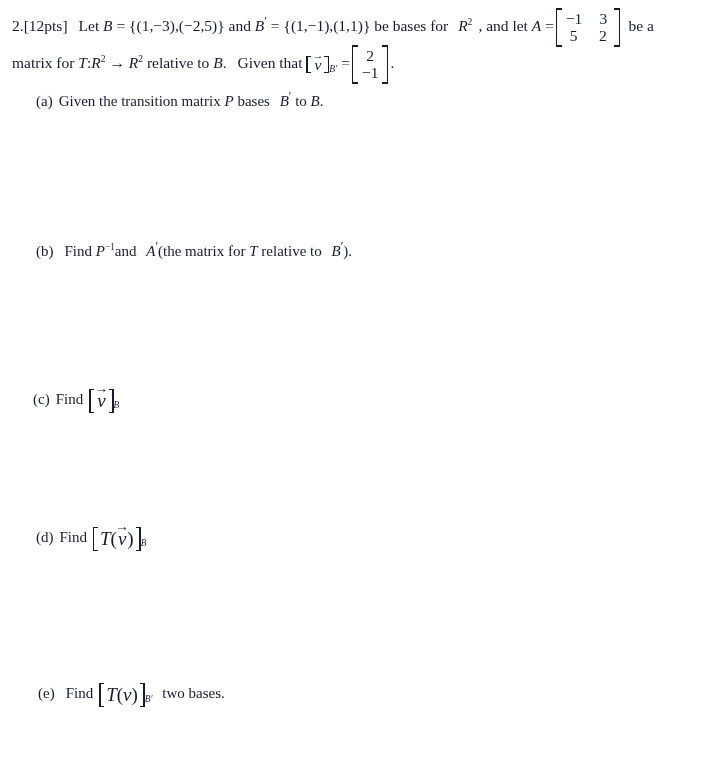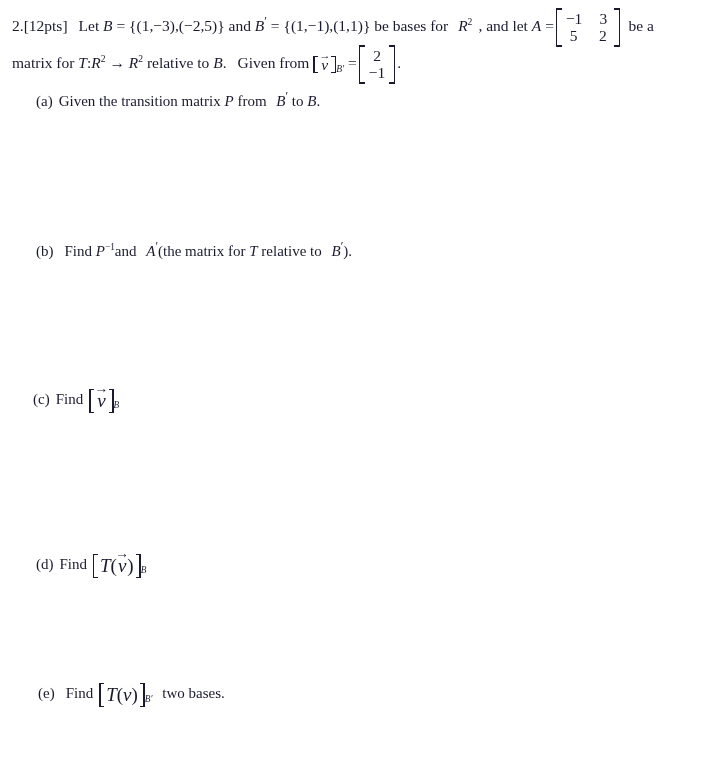--- a/index.html
+++ b/index.html
@@ -163,21 +163,21 @@
   .part {
     position: absolute;
     font-size: 15px;
     white-space: nowrap;
   }
   .part .plabel { font-style: normal; }
 
   #part-a { left: 36px; top: 90px; }
   #part-b { left: 36px; top: 240px; }
   #part-c { left: 33px; top: 389px; }
-  #part-d { left: 36px; top: 554px; }
+  #part-d { left: 36px; top: 527px; }
   #part-e { left: 38px; top: 683px; }
 
   .big { font-size: 19px; }
   .gap-s { display: inline-block; width: 6px; }
   .gap-m { display: inline-block; width: 11px; }
 </style>
 </head>
 <body>
 
 <div class="page">
@@ -216,21 +216,21 @@
         </span>
       </span><span class="gap-s"></span><span class="mn">be a</span>
   </div>
 
   <div class="stem" id="stem-line2">
     <span class="mn">matrix for</span>
     <span class="mi">T</span><span class="mn">:</span><span class="mi">R</span><span class="sup-n">2</span>
     <span class="mn">→</span>
     <span class="mi">R</span><span class="sup-n">2</span>
     <span class="mn">relative to</span>
-    <span class="mi">B</span><span class="mn">.</span><span class="gap-m"></span><span class="mn">Given from</span>
+    <span class="mi">B</span><span class="mn">.</span><span class="gap-m"></span><span class="mn">Given that</span>
     <span class="bk">
         <span class="bk-open">
           <i class="t"></i>
           <i class="b"></i>
         </span>
         <span class="bk-body"><span class="vec"><span class="arrow">→</span><span>v</span></span></span>
         <span class="bk-close">
           <i class="t"></i>
           <i class="b"></i>
         </span>
@@ -251,21 +251,21 @@
         <span class="brk brk-r">
           <i class="t"></i>
           <i class="b"></i>
         </span>
       </span><span class="mn">.</span>
   </div>
 
   <div class="part" id="part-a">
     <span class="plabel">(a)</span><span class="gap-s"></span><span class="mn">Given the transition matrix</span>
     <span class="mi">P</span>
-    <span class="mn">from</span>
+    <span class="mn">bases</span>
     <span class="gap-s"></span><span class="mi">B</span><span class="prime">′</span>
     <span class="mn">to</span>
     <span class="mi">B</span><span class="mn">.</span>
   </div>
 
   <div class="part" id="part-b">
     <span class="plabel">(b)</span><span class="gap-m"></span><span class="mn">Find</span>
     <span class="mi">P</span><span class="sup-n">−1</span><span class="mn">and</span>
     <span class="gap-s"></span><span class="mi">A</span><span class="prime">′</span><span class="mn">(the matrix for</span>
     <span class="mi">T</span>

